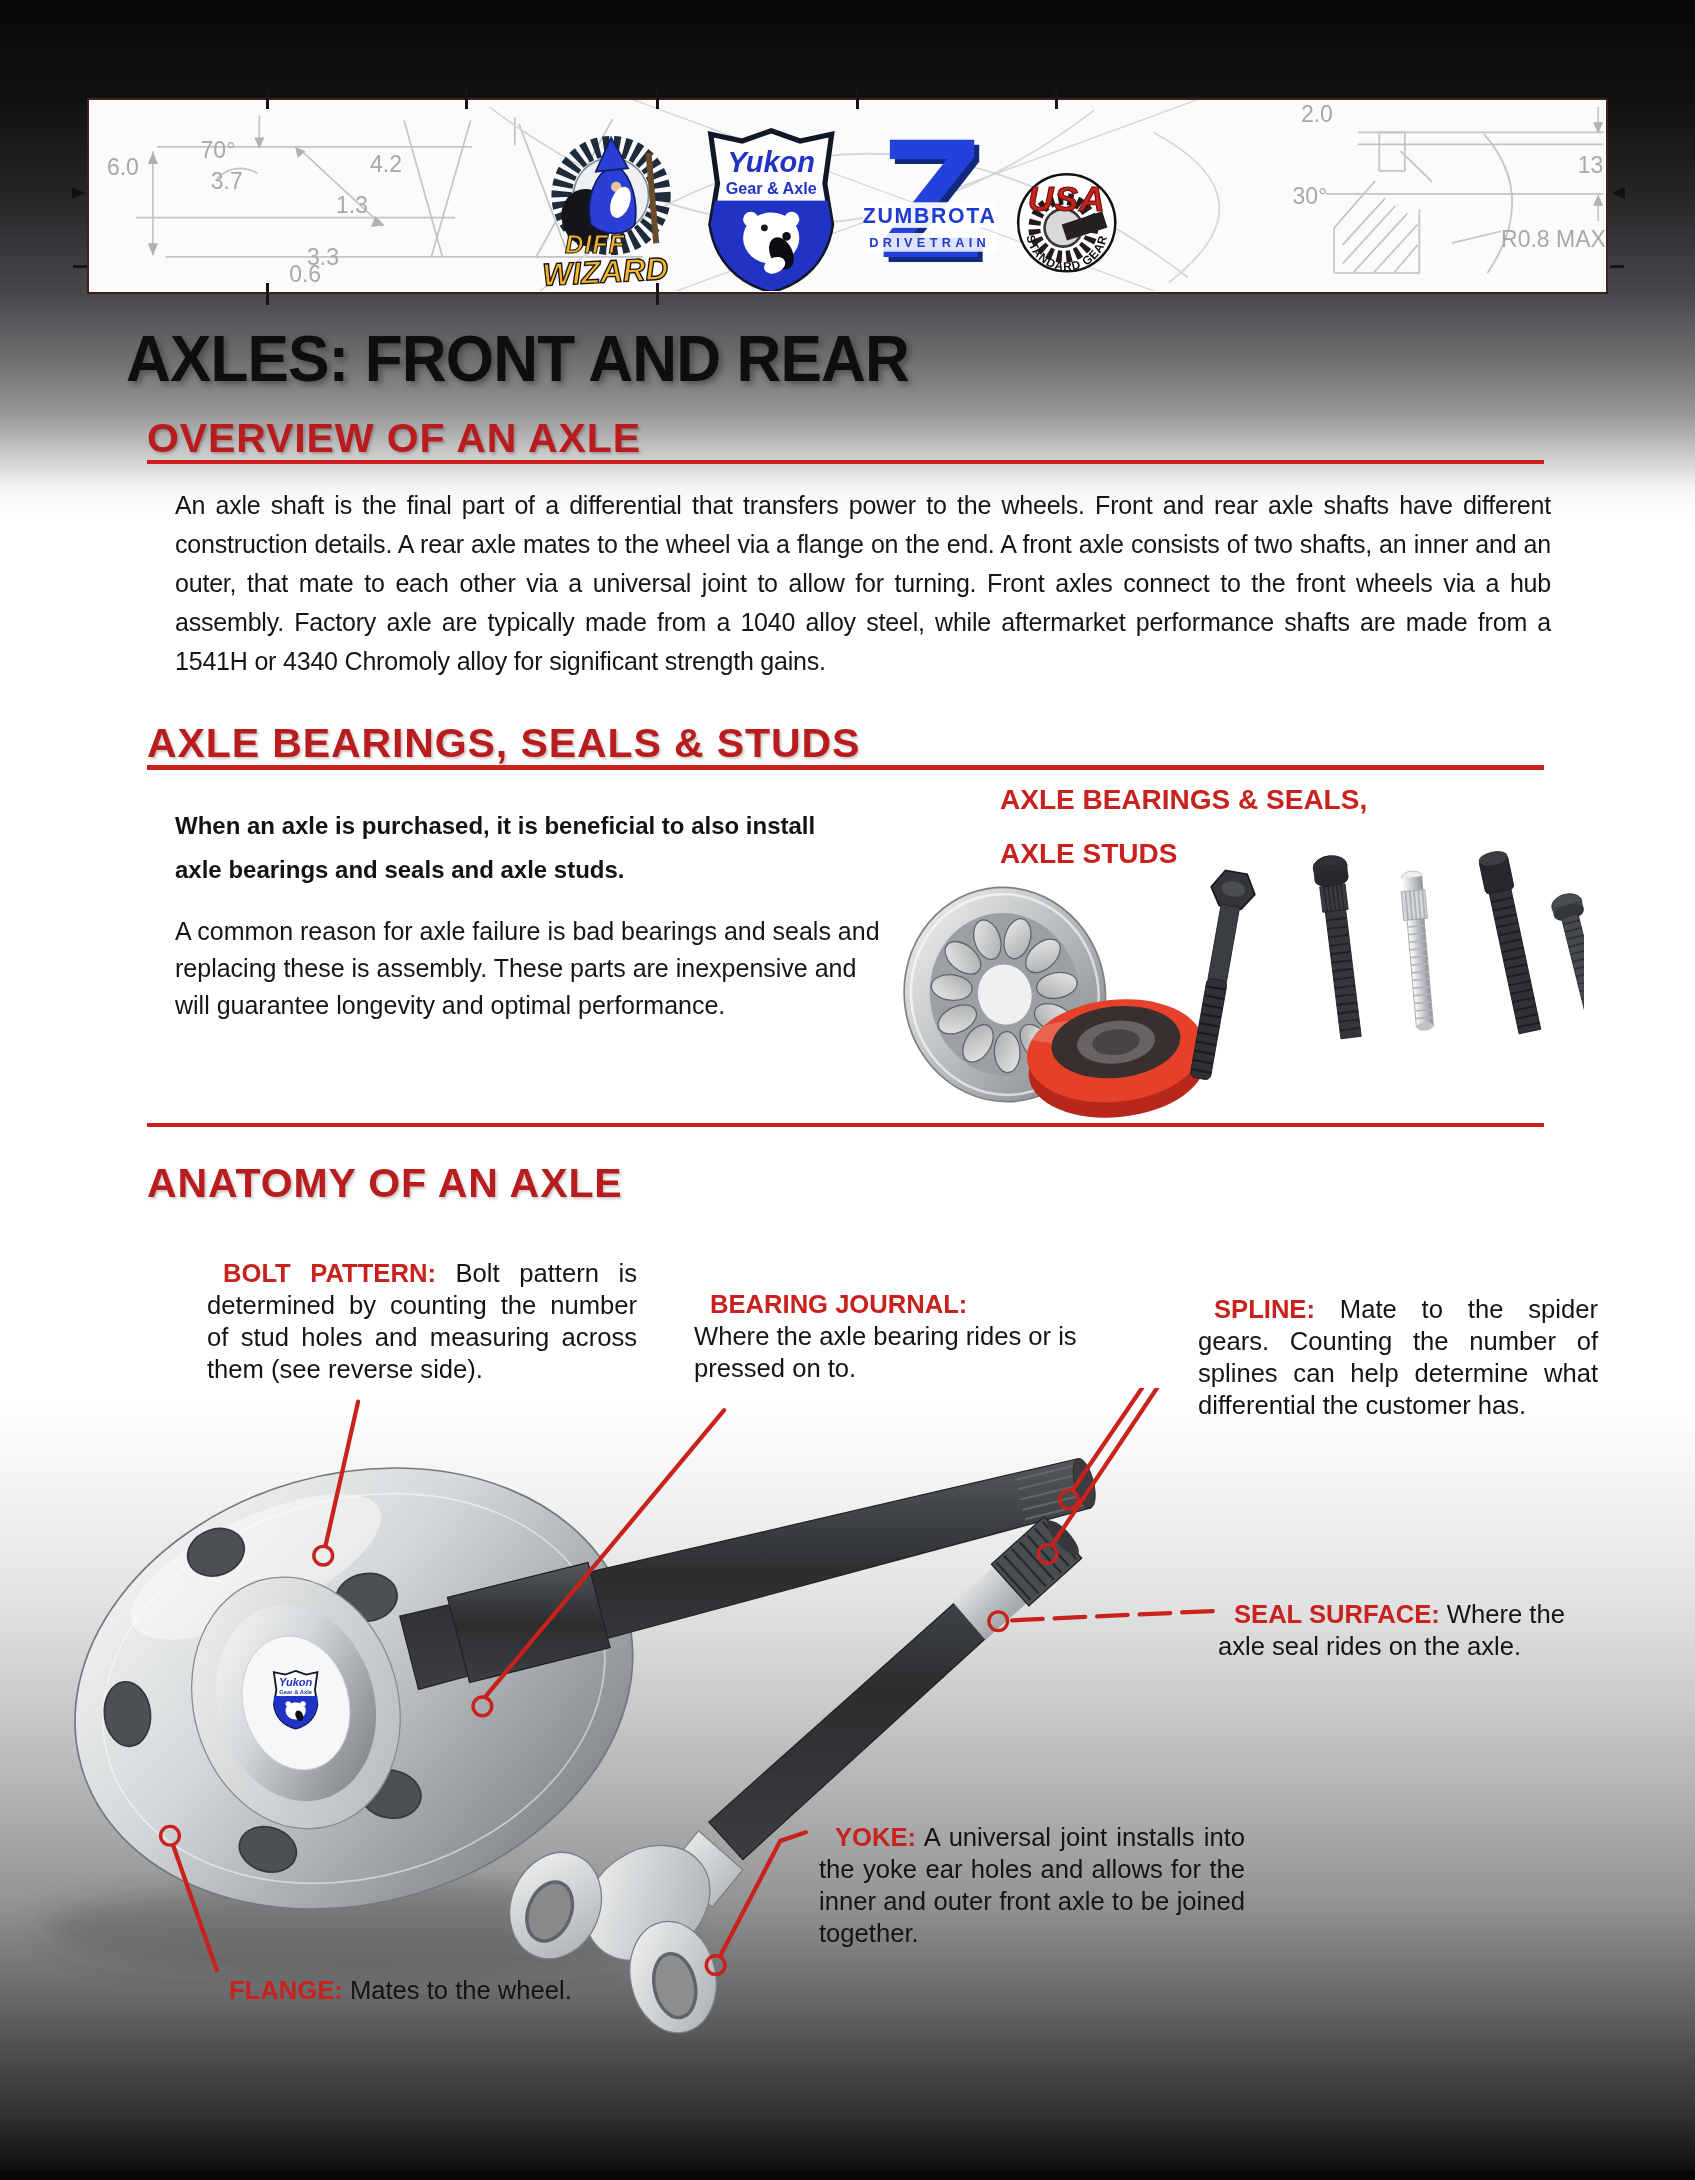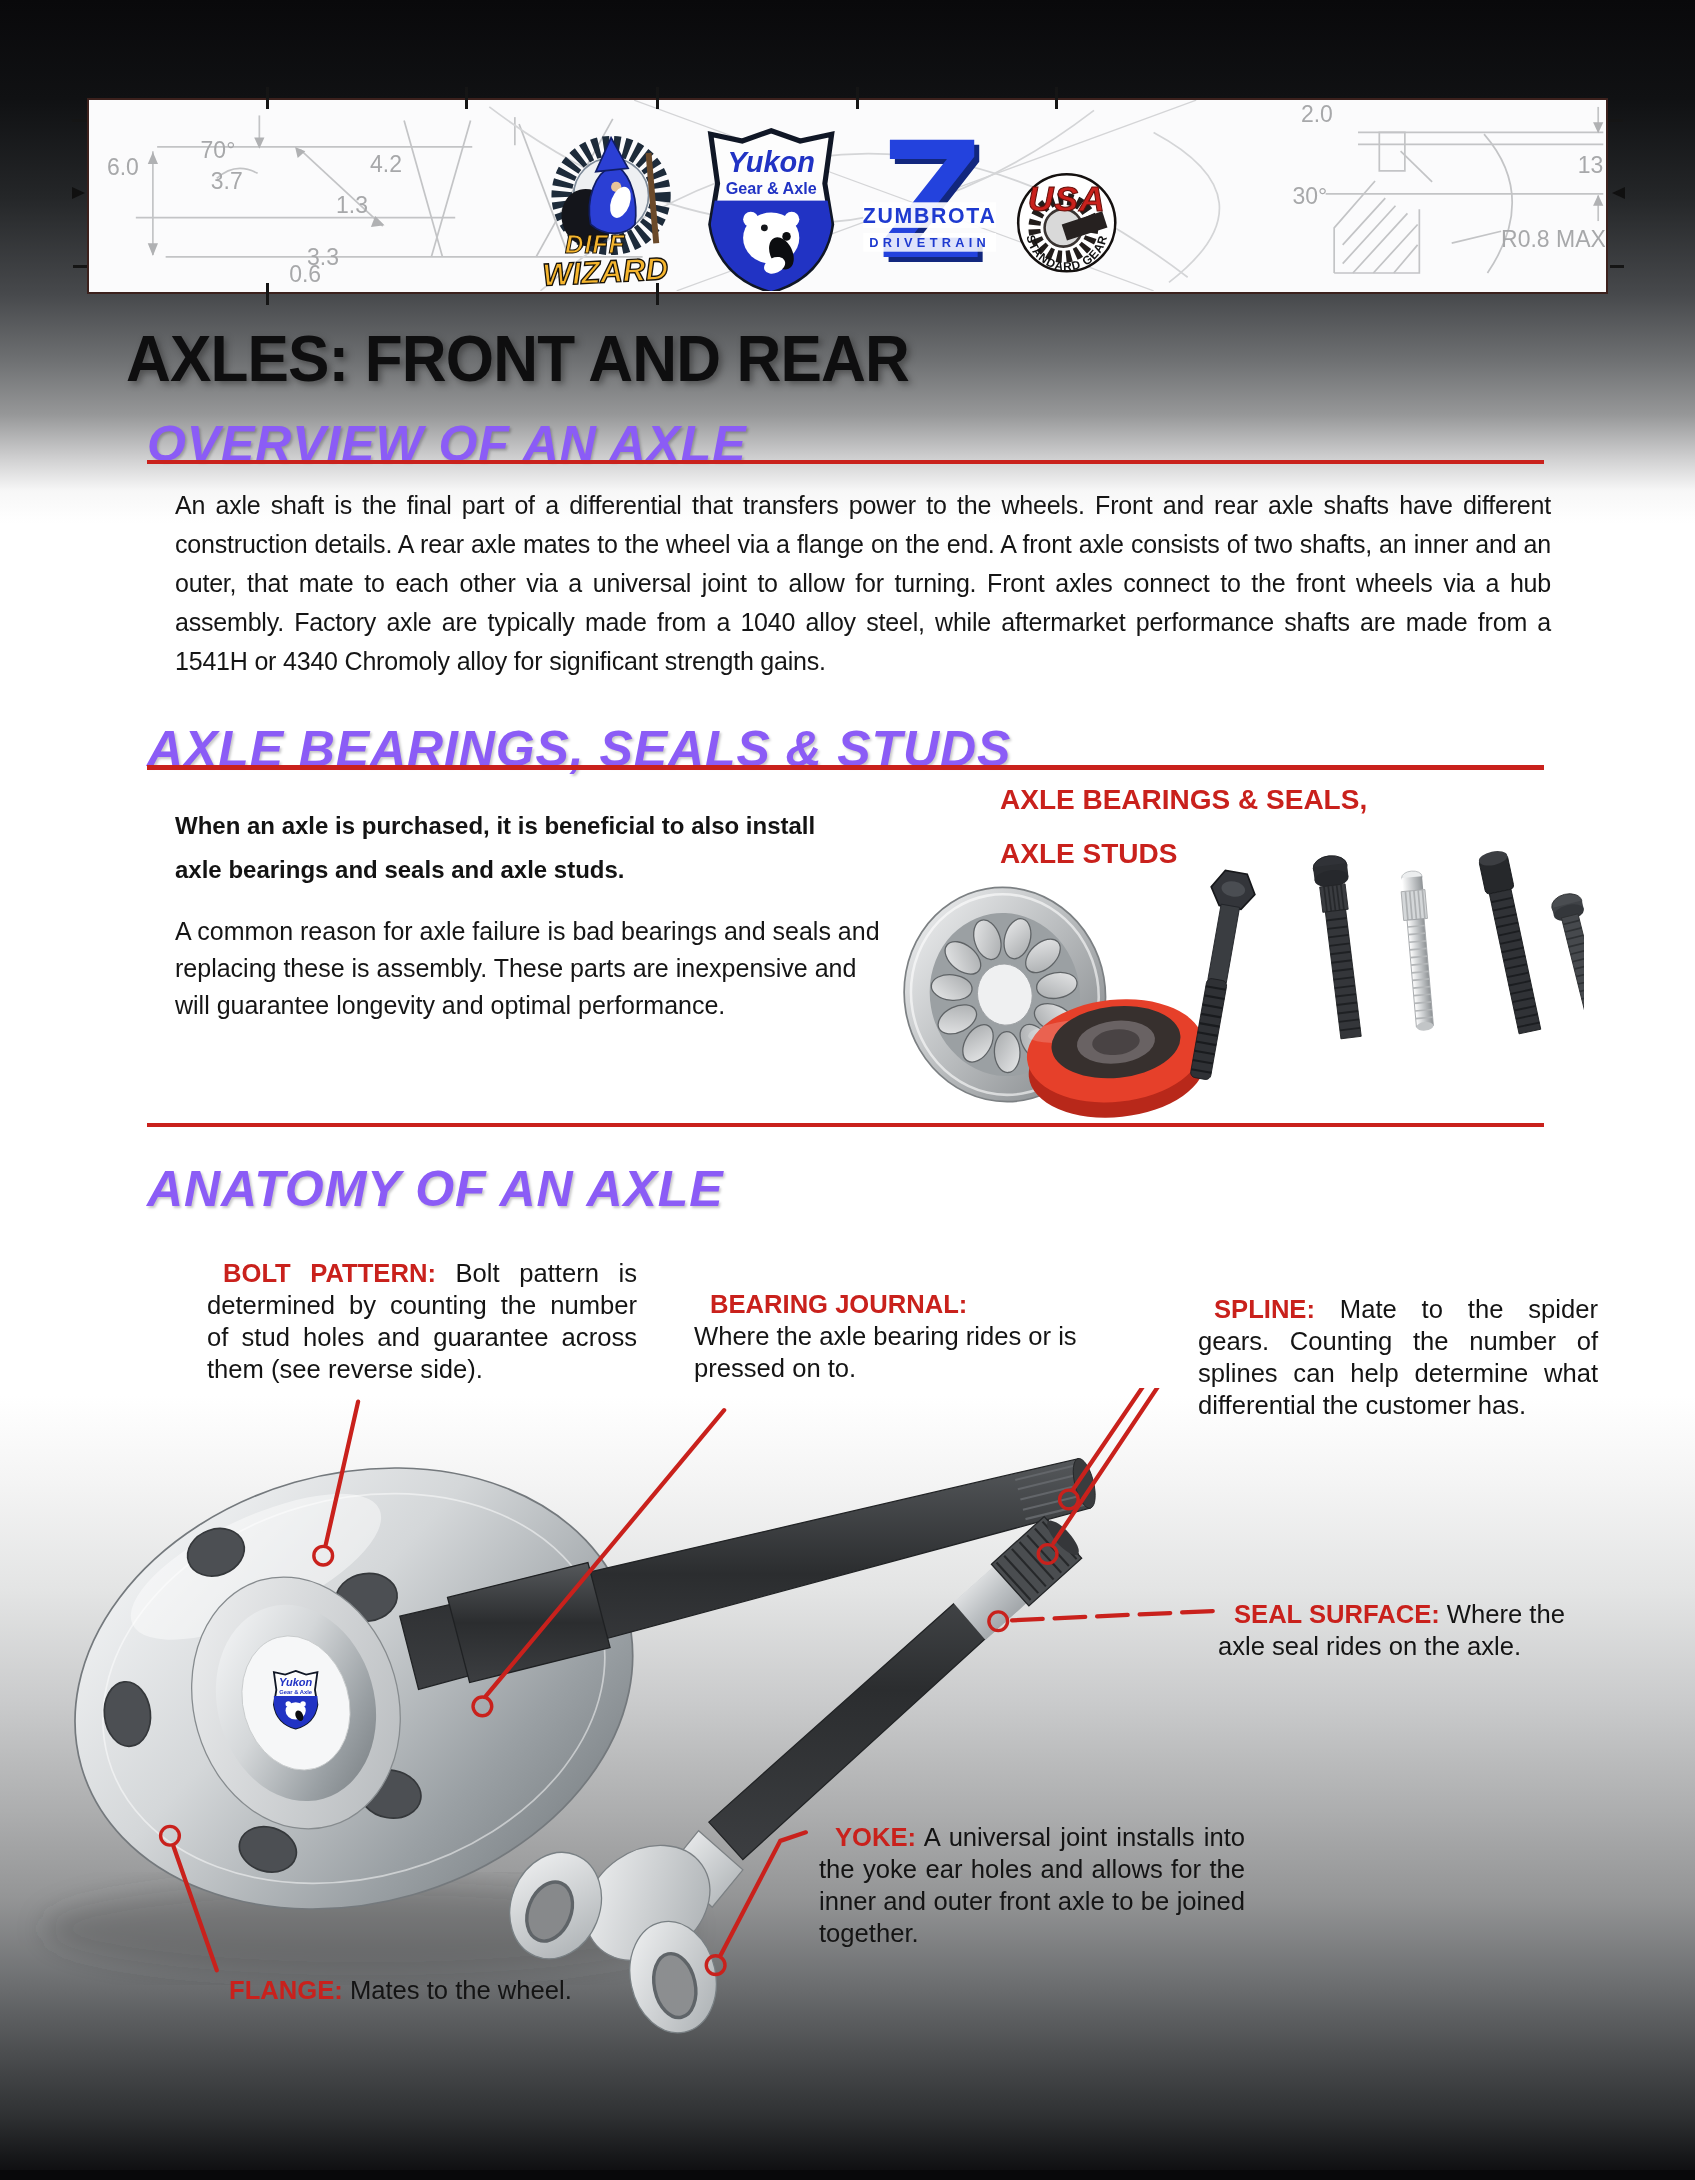--- a/index.html
+++ b/index.html
@@ -21,23 +21,22 @@
   .tick-v{position:absolute;width:2.6px;height:22px;background:#151515;}
   .tick-h{position:absolute;height:2.6px;background:#151515;}
   .arrow-r{position:absolute;width:0;height:0;border-top:6.8px solid transparent;border-bottom:6.8px solid transparent;border-left:13.6px solid #101010;}
   .arrow-l{position:absolute;width:0;height:0;border-top:6.8px solid transparent;border-bottom:6.8px solid transparent;border-right:13.6px solid #101010;}
   .page-title{
     left:126px;top:322px;font-size:64px;font-weight:bold;letter-spacing:-0.9px;
     color:#0e0e0f;white-space:nowrap;transform:scaleX(.97);transform-origin:left top;
     text-shadow:3.4px 3.4px 6px rgba(45,45,45,.55);
   }
   .h2{
-    font-weight:bold;font-size:50px;letter-spacing:0.9px;color:#8b5cf6;white-space:nowrap;
+    font-weight:bold;font-size:41px;letter-spacing:0.9px;color:#b91c1c;white-space:nowrap;
     text-shadow:1.7px 1.7px 2.6px rgba(0,0,0,.22);
-    font-style:italic;
   }
   .rule{height:4.3px;background:#c9211c;}
   .body-text{font-size:25px;line-height:39px;color:#151515;text-align:justify;letter-spacing:-0.2px;}
   .bold-note{font-size:24px;font-weight:bold;line-height:44px;color:#131313;}
   .plain-note{font-size:25px;line-height:37px;color:#151515;}
   .photo-label{color:#c9211c;font-weight:bold;font-size:28px;line-height:54px;white-space:nowrap;margin-left:26px;}
   .callout{font-size:25.6px;line-height:32px;color:#141414;}
   .just{text-align:justify;}
   .co-label{color:#c9211c;font-weight:bold;margin-left:16px;}
   .co-label.block{display:block;}
@@ -406,21 +405,21 @@
     <circle cx="1172" cy="1904" r="11" stroke-width="4"></circle>
     <path d="M946 2152 L916 2162 L846 2296"></path>
     <circle cx="840" cy="2308" r="11" stroke-width="4"></circle>
     <path d="M254 2314 L203 2168"></path>
     <circle cx="199" cy="2156" r="11" stroke-width="4"></circle>
   </g>
 </svg>
 
 <div class="abs callout just" style="left:207px;top:1257px;width:430px;">
   <span class="co-label">BOLT PATTERN:</span>
-  <span>Bolt pattern is determined by counting the number of stud holes and guarantee across them (see reverse side).</span>
+  <span>Bolt pattern is determined by counting the number of stud holes and measuring across them (see reverse side).</span>
 </div>
 
 <div class="abs callout" style="left:694px;top:1288px;width:396px;">
   <span class="co-label block">BEARING JOURNAL:</span>
   <span>Where the axle bearing rides or is pressed on to.</span>
 </div>
 
 <div class="abs callout just" style="left:1198px;top:1293px;width:400px;">
   <span class="co-label">SPLINE:</span>
   <span>Mate to the spider gears. Counting the number of splines can help determine what differential the customer has.</span>

